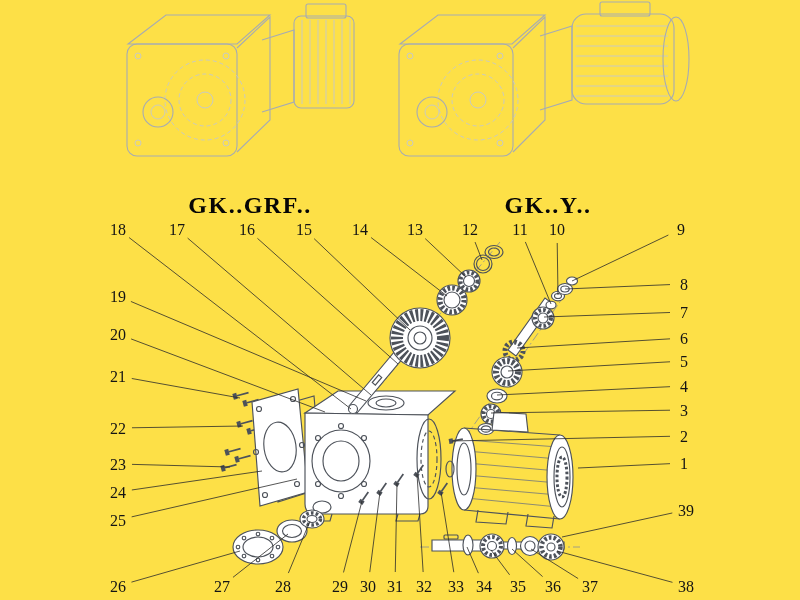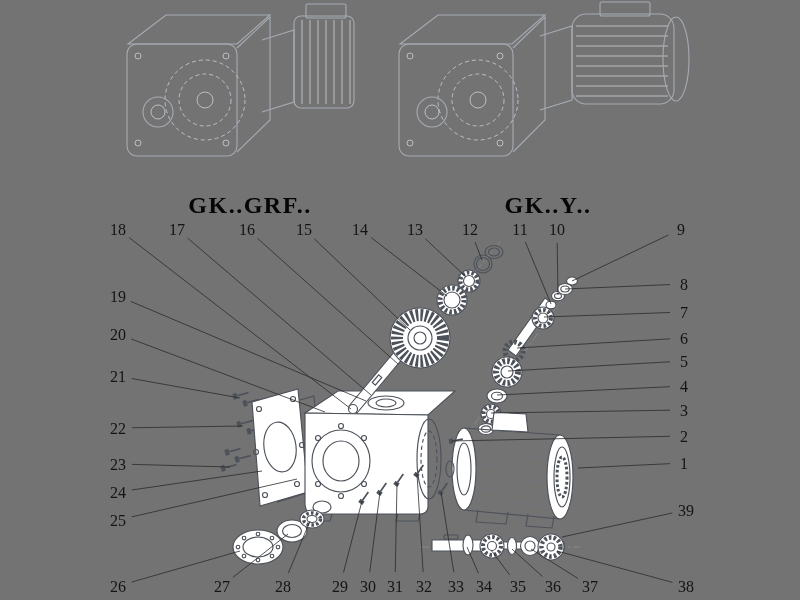--- a/index.html
+++ b/index.html
@@ -1,17 +1,17 @@
 <!DOCTYPE html>
 <html style="--stroke-light: #a6abb3; --stroke-dark: #4d525a; --callout-ink: #141414;"><head>
 <meta charset="utf-8">
 <style>
   *{box-sizing:border-box}
   html,body{margin:0;padding:0;background:#fff}
-  .page{width:800px;height:600px;position:relative;background:#737373;overflow:hidden;
+  .page{width:800px;height:600px;position:relative;background:#fde047;overflow:hidden;
         font-family:"Liberation Serif",serif}
   svg{display:block}
   .lite{stroke:var(--stroke-light,#a6abb3);fill:none;stroke-width:1.1}
   .lite2{stroke:#c3c7cd;fill:none;stroke-width:.9}
   .dk{stroke:var(--stroke-dark,#4d525a);fill:none;stroke-width:1.15}
   .dkf{stroke:var(--stroke-dark,#4d525a);fill:#fff;stroke-width:1.15}
   .dash{stroke-dasharray:4 3}
   .teeth{stroke-dasharray:2.6 2.1;fill:none;stroke:var(--stroke-dark,#4d525a)}
   .axis{stroke:#8a8f96;stroke-width:.8;stroke-dasharray:9 3 2 3;fill:none}
   .fin{stroke:#70757c;stroke-width:.8;fill:none}

